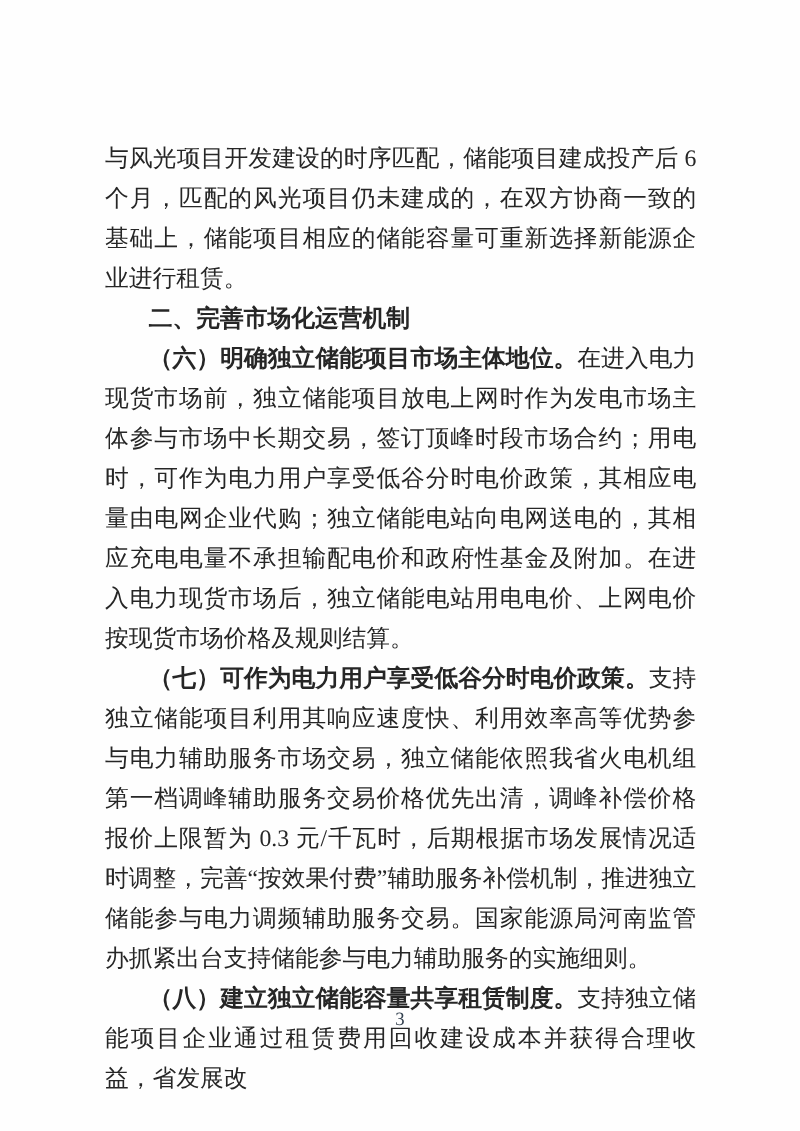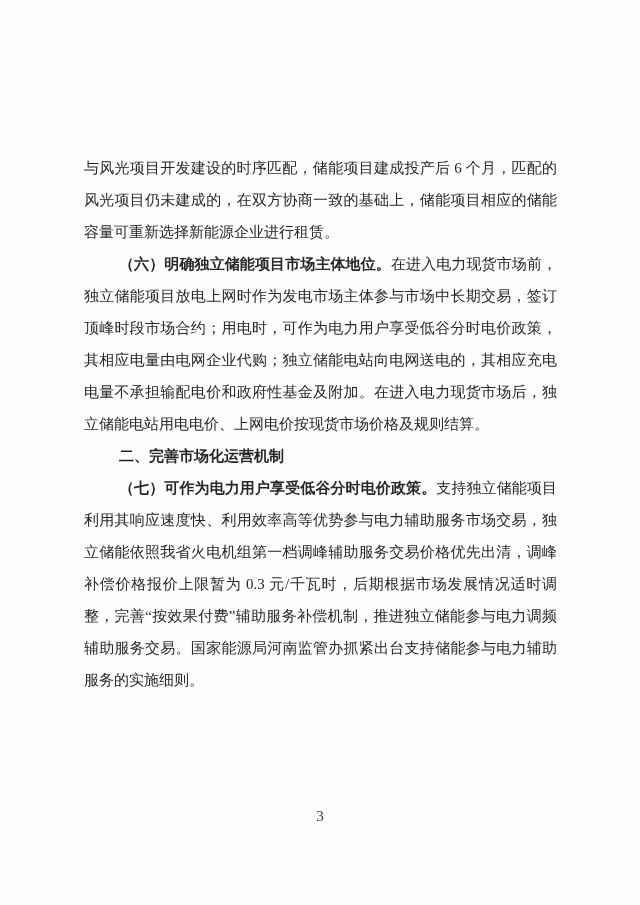--- a/index.html
+++ b/index.html
@@ -14,25 +14,24 @@
     background: #fefefe;
     font-family: "Liberation Serif", "DejaVu Serif", serif;
     color: #262626;
     overflow: hidden;
   }
   .content {
     position: absolute;
     left: 84px;
     top: 112px;
     width: 473px;
-    font-size: 15px;
+    font-size: 19px;
     line-height: 32px;
     text-align: justify;
     text-justify: inter-ideograph;
-    margin-top: 40px;
   }
   .para {
     margin: 0;
     padding: 0;
   }
   .para.indent {
     text-indent: 35px;
   }
   .lead {
     font-weight: bold;
@@ -48,25 +47,26 @@
   }
 </style>
 </head>
 <body>
 
 <div class="page">
   <div class="content">
 
     <p class="para"><span class="lead"></span><span>与风光项目开发建设的时序匹配，储能项目建成投产后 6 个月，匹配的风光项目仍未建成的，在双方协商一致的基础上，储能项目相应的储能容量可重新选择新能源企业进行租赁。</span></p>
 
+    <p class="para indent"><span class="lead">二、完善市场化运营机制</span><span></span></p>
+
     <p class="para indent"><span class="lead">（六）明确独立储能项目市场主体地位。</span><span>在进入电力现货市场前，独立储能项目放电上网时作为发电市场主体参与市场中长期交易，签订顶峰时段市场合约；用电时，可作为电力用户享受低谷分时电价政策，其相应电量由电网企业代购；独立储能电站向电网送电的，其相应充电电量不承担输配电价和政府性基金及附加。在进入电力现货市场后，独立储能电站用电电价、上网电价按现货市场价格及规则结算。</span></p>
-
-    <p class="para indent"><span class="lead">二、完善市场化运营机制</span><span></span></p>
 
     <p class="para indent"><span class="lead">（七）可作为电力用户享受低谷分时电价政策。</span><span>支持独立储能项目利用其响应速度快、利用效率高等优势参与电力辅助服务市场交易，独立储能依照我省火电机组第一档调峰辅助服务交易价格优先出清，调峰补偿价格报价上限暂为 0.3 元/千瓦时，后期根据市场发展情况适时调整，完善“按效果付费”辅助服务补偿机制，推进独立储能参与电力调频辅助服务交易。国家能源局河南监管办抓紧出台支持储能参与电力辅助服务的实施细则。</span></p>
 
+    <p class="para indent"><span class="lead">（八）建立独立储能容量共享租赁制度。</span><span>支持独立储能项目企业通过租赁费用回收建设成本并获得合理收益，省发展改</span></p>
 
   </div>
 
   <div class="footer">
     <span>3</span>
   </div>
 </div>
 
 </body></html>

